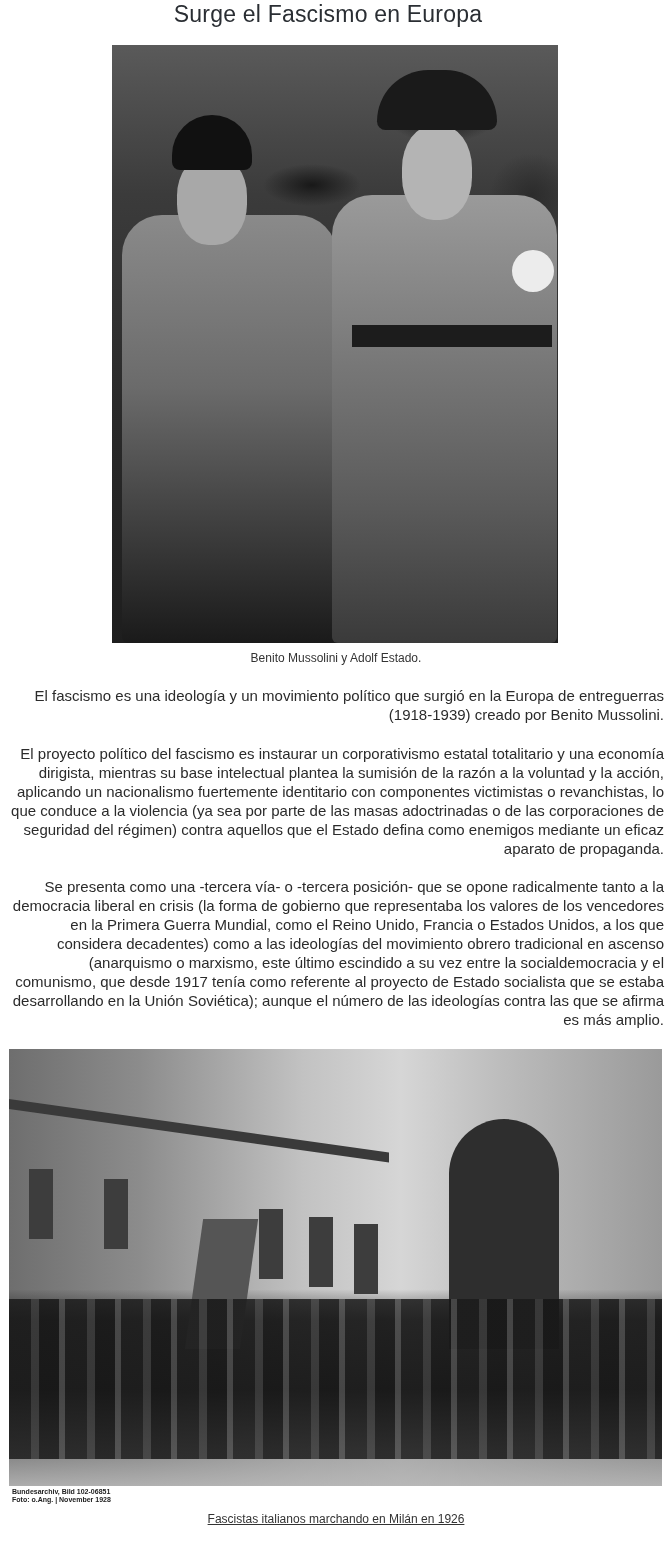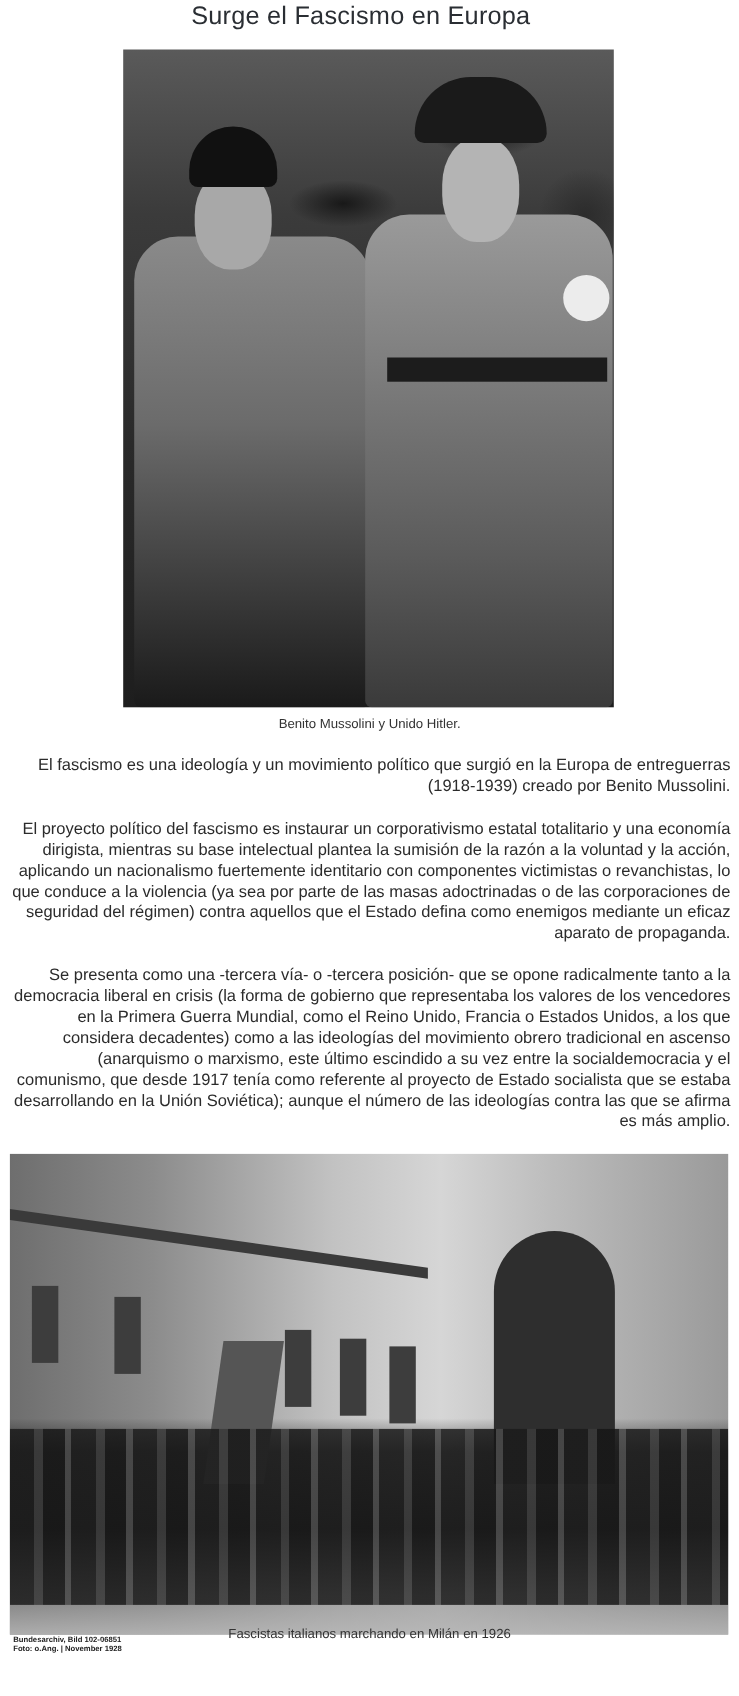--- a/index.html
+++ b/index.html
@@ -73,21 +73,21 @@
   <div class="fig fig-left"></div>
   <div class="fig fig-right"></div>
   <div class="head-left"></div>
   <div class="cap-left"></div>
   <div class="head-right"></div>
   <div class="cap-right"></div>
   <div class="belt"></div>
   <div class="armband"></div>
 </div>
 
-<div class="caption" style="top:650px;">Benito Mussolini y Unido Hitler.</div>
+<div class="caption" style="top:650px;">Benito Mussolini y Adolf Estado.</div>
 
 <p class="para" style="top:686px;margin:0;">El fascismo es una ideología y un movimiento político que surgió en la Europa de entreguerras (1918-1939) creado por Benito Mussolini.</p>
 
 <p class="para" style="top:744px;margin:0;">El proyecto político del fascismo es instaurar un corporativismo estatal totalitario y una economía dirigista, mientras su base intelectual plantea la sumisión de la razón a la voluntad y la acción, aplicando un nacionalismo fuertemente identitario con componentes victimistas o revanchistas, lo que conduce a la violencia (ya sea por parte de las masas adoctrinadas o de las corporaciones de seguridad del régimen) contra aquellos que el Estado defina como enemigos mediante un eficaz aparato de propaganda.</p>
 
 <p class="para" style="top:877px;margin:0;">Se presenta como una -tercera vía- o -tercera posición- que se opone radicalmente tanto a la democracia liberal en crisis (la forma de gobierno que representaba los valores de los vencedores en la Primera Guerra Mundial, como el Reino Unido, Francia o Estados Unidos, a los que considera decadentes) como a las ideologías del movimiento obrero tradicional en ascenso (anarquismo o marxismo, este último escindido a su vez entre la socialdemocracia y el comunismo, que desde 1917 tenía como referente al proyecto de Estado socialista que se estaba desarrollando en la Unión Soviética); aunque el número de las ideologías contra las que se afirma es más amplio.</p>
 
 <div class="photo2" title="Fotografía en blanco y negro de fascistas italianos marchando frente a un edificio en Milán">
   <div class="cornice"></div>
   <div class="window" style="left:20px;top:120px;"></div>
@@ -98,13 +98,13 @@
   <div class="arch"></div>
   <div class="flag"></div>
   <div class="crowd"></div>
 </div>
 
 <div class="credit">
   <div>Bundesarchiv, Bild 102-06851</div>
   <div>Foto: o.Ang. | November 1928</div>
 </div>
 
-<div class="caption" style="top:1477px;">Fascistas italianos marchando en Milán en 1926</div>
+<div class="caption" style="top:1511px;text-decoration:underline;">Fascistas italianos marchando en Milán en 1926</div>
 
 </body></html>

